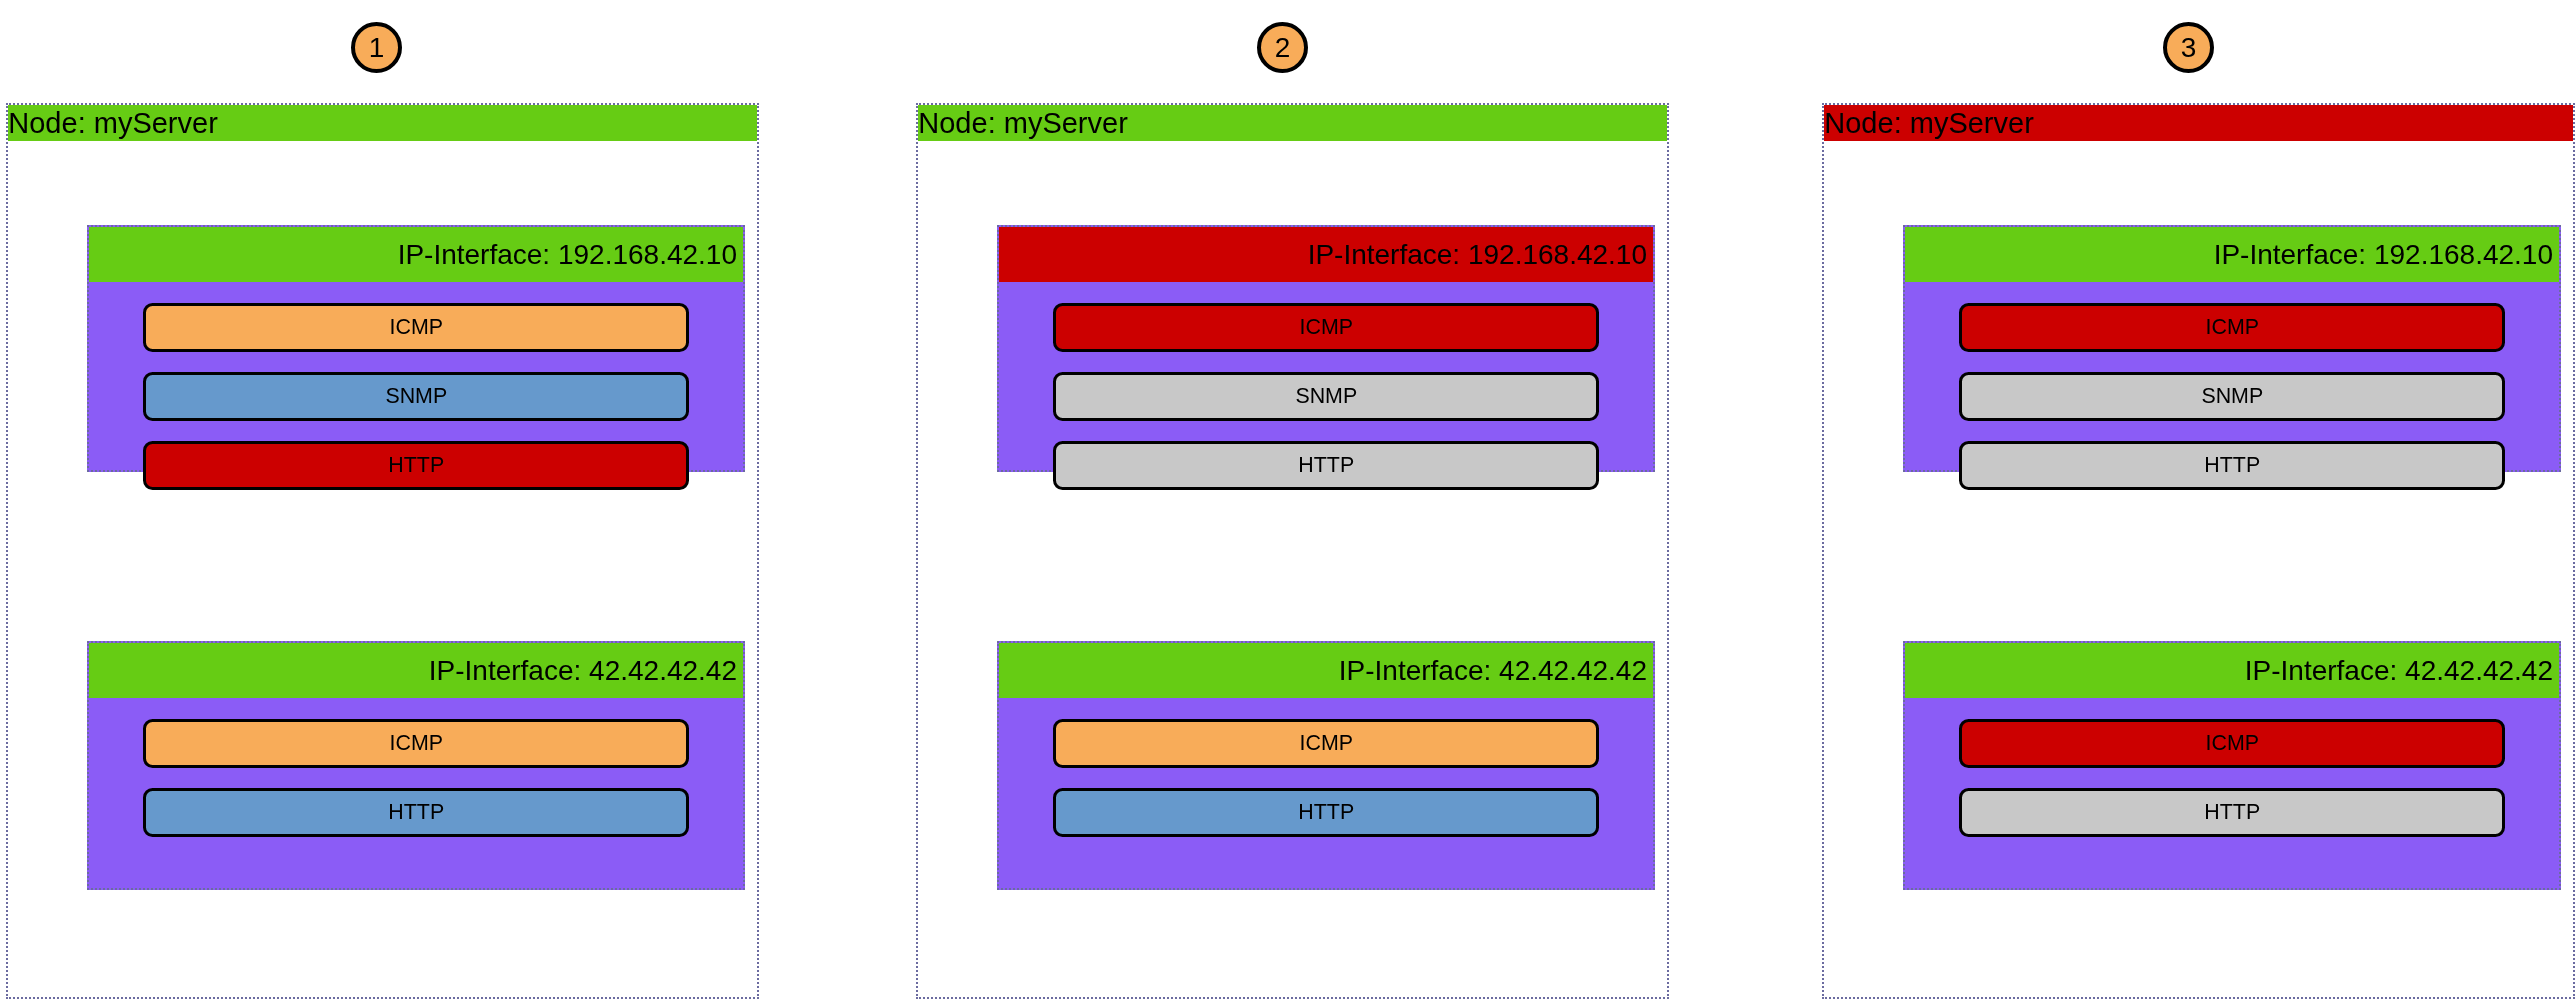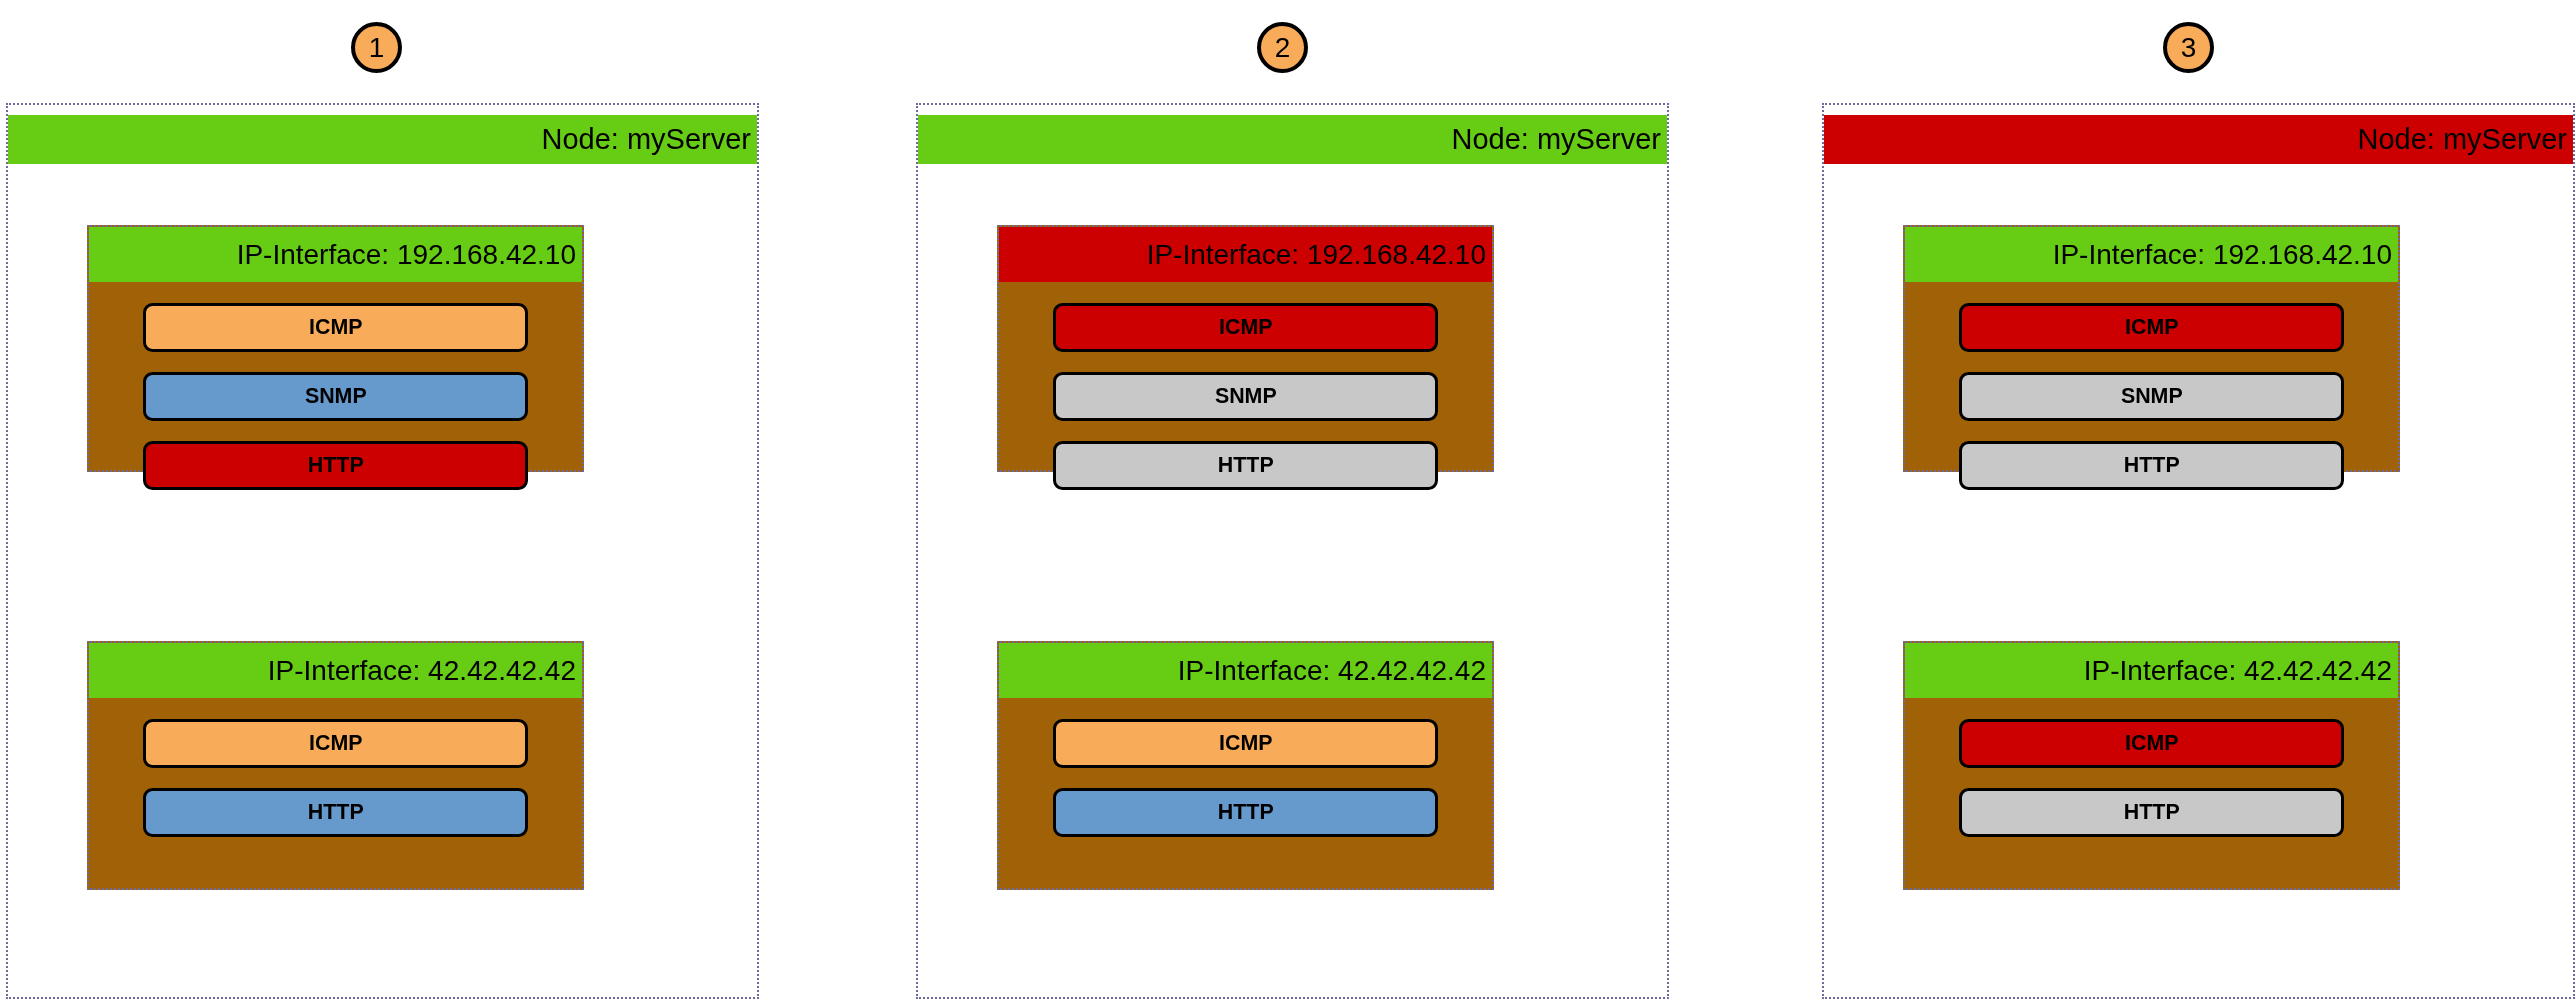--- a/index.html
+++ b/index.html
@@ -51,40 +51,38 @@
     left: 6.3px;
     top: 103px;
     width: 753px;
     height: 896px;
     border: 2.4px dotted #6B6BA0;
     box-sizing: border-box;
     background: transparent;
   }
 
   .node-header {
-    height: 49px;
-    box-sizing: border-box;
-    display: flex;
-    align-items: center;
-    justify-content: flex-end;
+    height: 36px;
+    box-sizing: border-box;
+    display: flex;
+    align-items: center;
     padding-right: 6.3px;
     font-size: 29px;
     color: #000000;
     white-space: nowrap;
-    margin-top: 10px;
   }
 
   
   .iface-card {
     position: absolute;
     left: 79px;
-    width: 497px;
+    width: 658px;
     border: 2.4px dotted #6B6BA0;
     box-sizing: border-box;
-    background: #a16207;
+    background: #8b5cf6;
   }
   .iface-card.iface-1 { top: 120px; height: 247px; }
   .iface-card.iface-2 { top: 536px; height: 249px; }
 
   .iface-header {
     height: 55px;
     box-sizing: border-box;
     display: flex;
     align-items: center;
     justify-content: flex-end;
@@ -106,21 +104,20 @@
     height: 49px;
     border: 3.2px solid #000000;
     border-radius: 9.5px;
     box-sizing: border-box;
     display: flex;
     align-items: center;
     justify-content: center;
     font-size: 21.4px;
     color: #000000;
     white-space: nowrap;
-    font-weight: bold;
   }
 </style>
 </head>
 <body>
 
 <div id="canvas">
 
   <div class="column" style="left:0px;">
     <div class="step-badge" style="left:351px; top:22px;">
       <span>1</span>

